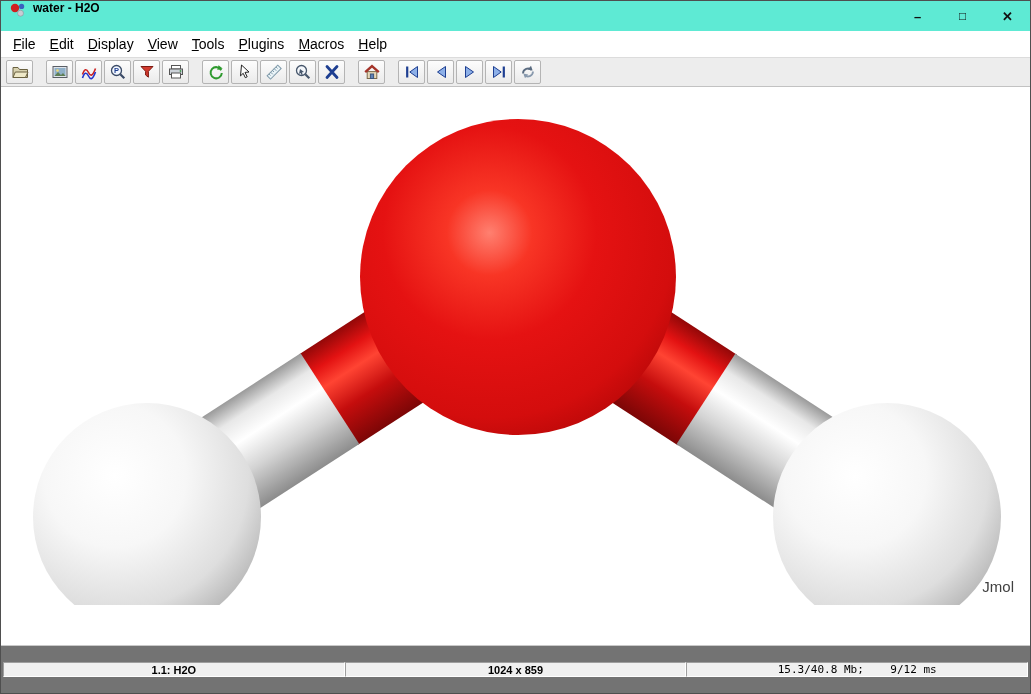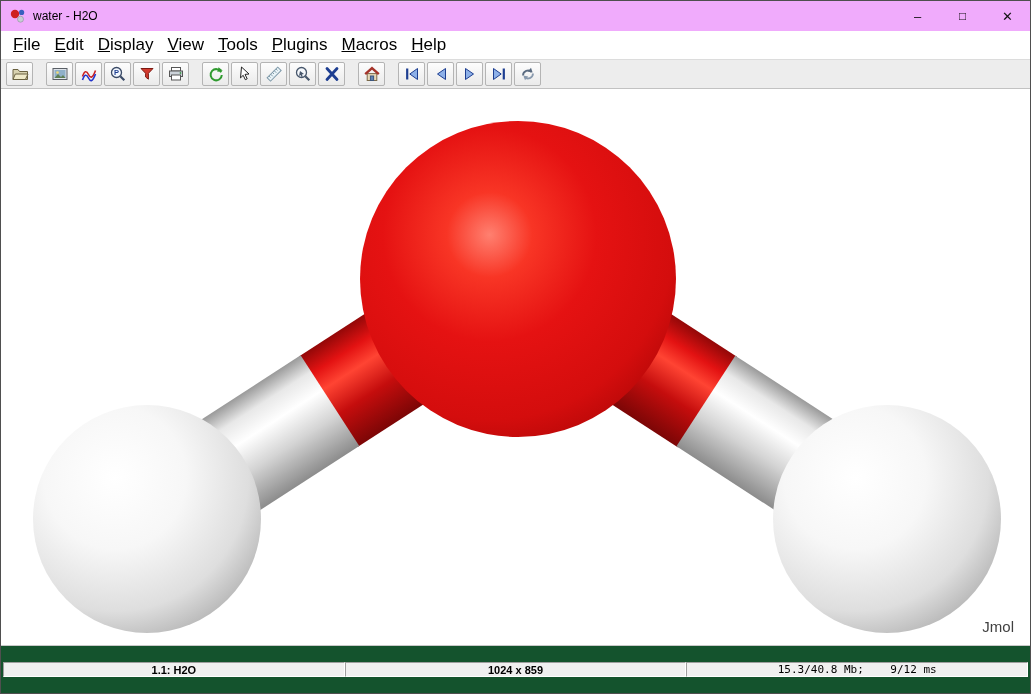--- a/index.html
+++ b/index.html
@@ -3,46 +3,46 @@
 <meta charset="utf-8">
 <style>
   * { margin:0; padding:0; box-sizing:border-box; }
   html,body { background:#888; }
   body { font-family:"Liberation Sans",sans-serif; }
   .window {
     width:1031px; height:694px; background:#fff;
     border:1px solid #4f4f4f; display:flex; flex-direction:column;
   }
   
-  .titlebar { flex:0 0 30px; display:flex; align-items:center; background:#f0abfc; }
+  .titlebar { flex:0 0 30px; display:flex; background:#5eead4;font-weight:bold; }
   .titlebar-icon { margin:0 6px 0 8px; display:flex; }
   .titlebar-title { font-size:12px; color:#000; }
   .titlebar-spacer { flex:1; }
   .win-btn { width:45px; height:30px; display:flex; align-items:center; justify-content:center;
              font-size:13px; color:#111; cursor:default; }
   .win-btn.max { font-size:12px; }
   
   .menubar { flex:0 0 26px; display:flex; align-items:center; background:#fff;
              padding-left:5px; }
-  .menu-item { padding:4px 7px; font-size:17px; color:#000; cursor:default; }
+  .menu-item { padding:4px 7px; font-size:14px; color:#000; cursor:default; }
   
   .toolbar { flex:0 0 30px; background:#ededed; border-top:1px solid #dcdcdc;
              border-bottom:1px solid #c2c2c2; display:flex; align-items:center;
              padding-left:5px; gap:2px; }
   .tbtn { width:27px; height:24px; border:1px solid #b4b4b4; border-radius:2px;
           background:linear-gradient(#fdfdfd,#eaeaea); display:flex;
           align-items:center; justify-content:center; cursor:default; }
   .tsep { width:9px; }
   
   .viewport { position:relative; flex:1 1 auto; background:#fff; overflow:hidden; }
   .viewport svg.scene { position:absolute; left:0; top:0; }
   .watermark { position:absolute; right:16px; bottom:10px; font-size:15px; color:#404040; }
   
-  .statusbar { flex:0 0 33px; background:#14532d; border-top:1px solid #c9c9c9;
-               display:flex; align-items:stretch; padding:16px 2px; }
+  .statusbar { flex:0 0 33px; background:#737373; border-top:1px solid #c9c9c9;
+               display:flex; align-items:stretch; padding:16px 2px;margin-top:40px; }
   .status-cell { flex:1 1 33.33%; border:1px solid;
                  border-color:#9e9e9e #ffffff #ffffff #9e9e9e; background:#f0f0f0;
                  display:flex; align-items:center; justify-content:center;
                  font-size:11px; font-weight:bold; color:#000; }
   .status-cell.mono { font-family:"DejaVu Sans Mono","Liberation Mono",monospace;
                       font-weight:normal; white-space:pre; }
 </style>
 </head>
 <body>
 

